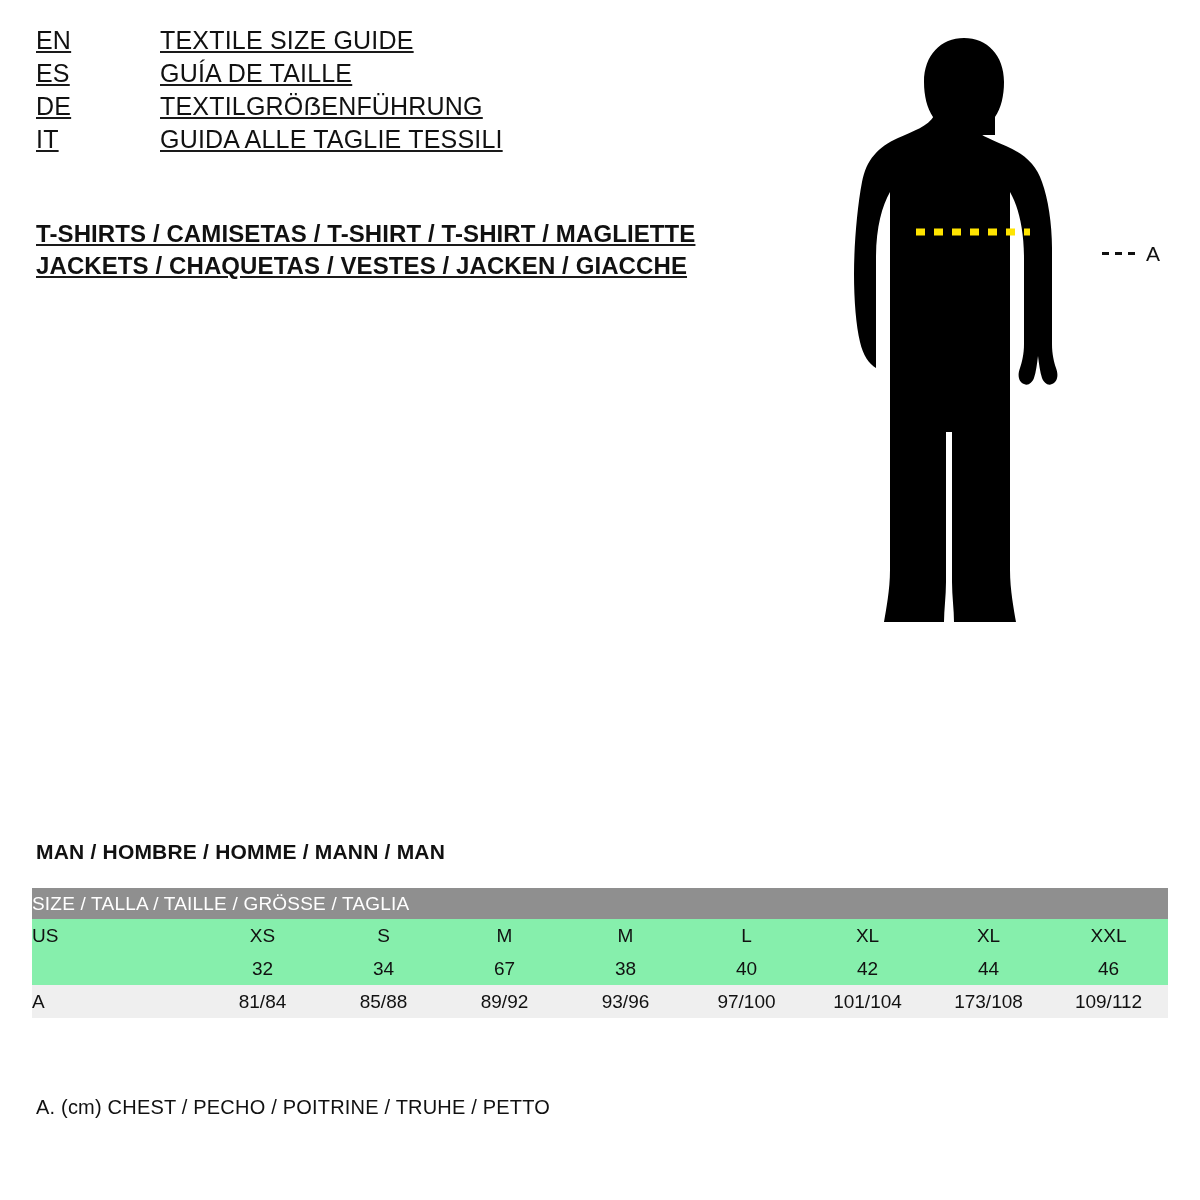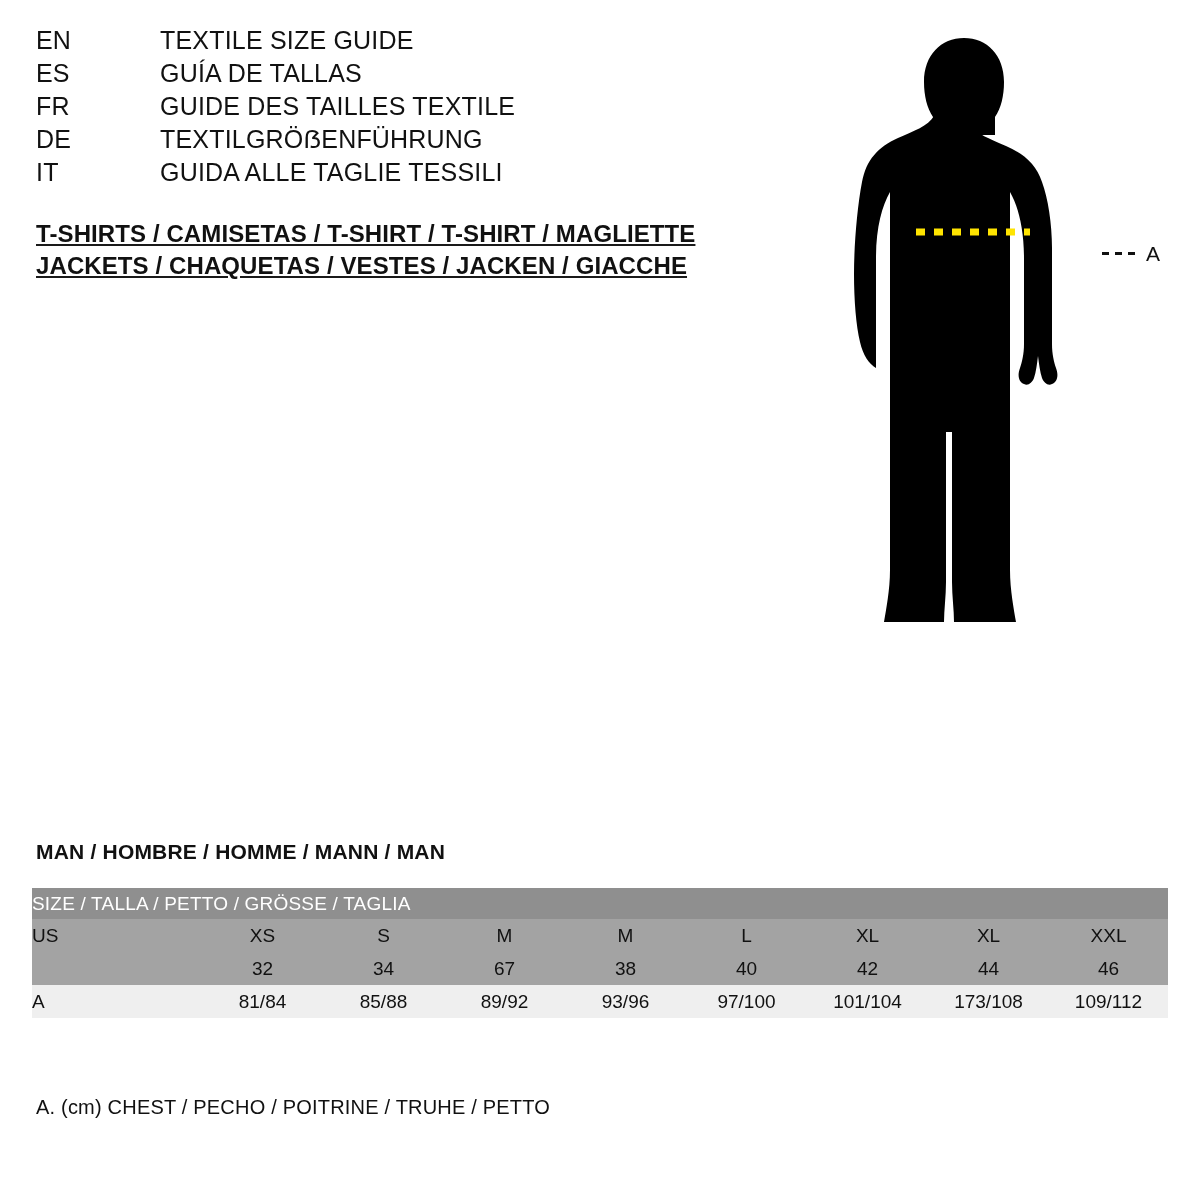--- a/index.html
+++ b/index.html
@@ -21,20 +21,21 @@
     position: absolute;
     left: 36px;
     top: 28px;
     width: 700px;
   }
   .lang-row {
     display: flex;
     align-items: flex-end;
     line-height: 1.0;
     margin-bottom: 8px;
+    text-decoration: underline;
   }
   .lang-code {
     width: 80px;
     font-size: 25px;
     letter-spacing: 0.2px;
     color: #111;
   }
   .lang-text {
     font-size: 25px;
     letter-spacing: 0.2px;
@@ -115,21 +116,21 @@
     font-size: 19px;
     padding-left: 8px;
     letter-spacing: 0.2px;
   }
   tr.head-row td {
     background: #8f8f8f;
     color: #ffffff;
     height: 31px;
   }
   tr.row-light td { background: #efefef; }
-  tr.row-dark td  { background: #a3a3a3; margin-top: 12px; }
+  tr.row-dark td  { background: #86efac; margin-top: 12px; }
   td.label-cell {
     padding-left: 8px;
     text-align: left;
   }
   td.val-cell {
     text-align: center;
   }
 
   .footnote {
     position: absolute;
@@ -143,25 +144,21 @@
 </head>
 <body>
 
 <div class="lang-block">
   <div class="lang-row">
     <span class="lang-code">EN</span>
     <span class="lang-text">TEXTILE SIZE GUIDE</span>
   </div>
   <div class="lang-row">
     <span class="lang-code">ES</span>
-    <span class="lang-text">GUÍA DE TALLAS</span>
-  </div>
-  <div class="lang-row">
-    <span class="lang-code">FR</span>
-    <span class="lang-text">GUIDE DES TAILLES TEXTILE</span>
+    <span class="lang-text">GUÍA DE TAILLE</span>
   </div>
   <div class="lang-row">
     <span class="lang-code">DE</span>
     <span class="lang-text">TEXTILGRÖẞENFÜHRUNG</span>
   </div>
   <div class="lang-row">
     <span class="lang-code">IT</span>
     <span class="lang-text">GUIDA ALLE TAGLIE TESSILI</span>
   </div>
 </div>
@@ -228,21 +225,21 @@
       <col style="width:121px">
       <col style="width:121px">
       <col style="width:121px">
     <col style="width:121px">
       <col style="width:121px">
       <col style="width:121px">
       <col style="width:119px">
   </colgroup>
   <tbody>
     <tr class="head-row">
-      <td class="head-cell" colspan="9">SIZE / TALLA / PETTO / GRÖSSE / TAGLIA</td>
+      <td class="head-cell" colspan="9">SIZE / TALLA / TAILLE / GRÖSSE / TAGLIA</td>
     </tr>
     <tr class="row-dark">
       <td class="label-cell">US</td>
       <td class="val-cell">XS</td>
       <td class="val-cell">S</td>
       <td class="val-cell">M</td>
       <td class="val-cell">M</td>
       <td class="val-cell">L</td>
       <td class="val-cell">XL</td>
       <td class="val-cell">XL</td>

